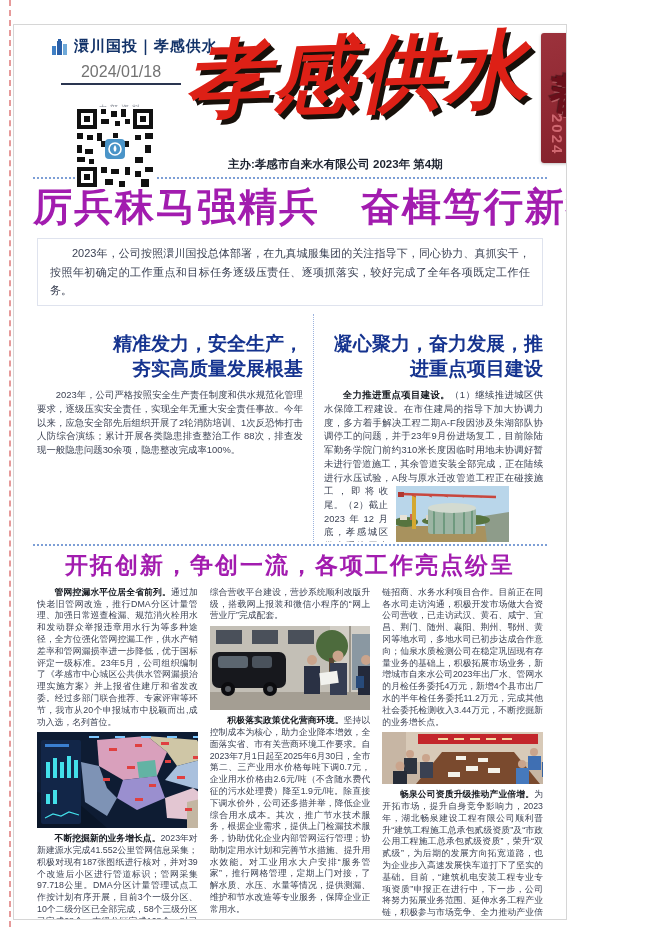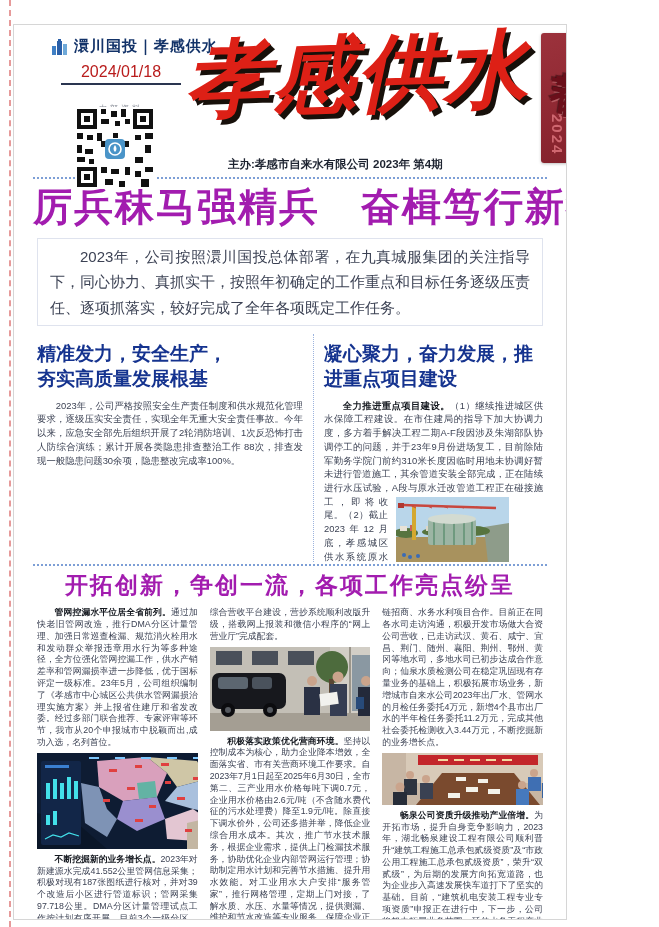--- a/index.html
+++ b/index.html
@@ -12,21 +12,21 @@
     position:absolute;left:13px;top:24px;width:554px;height:896px;
     border:1px solid #d6d6d6;box-sizing:border-box;background:#fff;overflow:hidden;
     padding:0 19px;
   }
   
   .masthead{position:relative;height:150px;}
   .brand{position:absolute;left:18px;top:12px;display:flex;align-items:center;gap:5px;}
   .brand-logo{width:18px;height:18px;}
   .brand-text{font-size:15px;font-weight:bold;color:#123268;letter-spacing:1px;}
   .date{position:absolute;left:28px;top:38px;width:120px;text-align:center;
-        font-size:16px;color:#b91c1c;border-bottom:2px solid #2a3550;padding-bottom:2px;}
+        font-size:16px;color:#737373;border-bottom:2px solid #2a3550;padding-bottom:2px;}
   .internal{position:absolute;left:28px;top:78px;width:120px;text-align:center;
         font-size:8px;color:#8a8f99;letter-spacing:3px;}
   .qr{position:absolute;left:42px;top:82px;width:80px;height:82px;}
   .calli{
     position:absolute;left:128px;top:-14px;width:392px;text-align:center;
     font-family:"DejaVu Serif","Liberation Serif",serif;font-weight:bold;font-style:italic;
     font-size:84px;line-height:1.5;color:#dd2016;letter-spacing:2px;white-space:nowrap;
     text-shadow:4px 5px 0 #17100a;transform:rotate(-2deg);
   }
   .fest{
@@ -45,29 +45,29 @@
   .pub-line{position:absolute;left:195px;top:132px;font-size:11.5px;color:#1d2330;font-weight:bold;}
   .pub-line .issue{font-weight:bold;}
   .dotline{border-top:2px dotted #7d9fd6;height:0;margin:2px 0;}
   
   .headline{
     font-size:39px;font-weight:900;color:#a21caf;letter-spacing:2px;
     line-height:1.15;margin:6px 0 8px 0;white-space:nowrap;
   }
   .intro{
     border:1px solid #dfe3ee;padding:5px 12px;margin:0 4px 8px 4px;
-    font-size:15px;line-height:1.7;text-align:justify;color:#3c4254;
+    font-size:11px;line-height:1.7;text-align:justify;color:#3c4254;
   }
   .indent{text-indent:2em;}
   
   .mid{display:flex;height:228px;overflow:hidden;margin:0 4px;}
   .mid-left{width:276px;padding-right:10px;box-sizing:border-box;}
   .mid-right{flex:1;border-left:1px dotted #9db4de;padding-left:10px;box-sizing:border-box;}
-  .art-title{color:#15338f;font-weight:bold;font-size:19px;text-align:left;line-height:1.3;
-    font-family:"Liberation Serif","DejaVu Serif",serif;margin:8px 0 7px 0;}
+  .art-title{color:#15338f;font-weight:bold;font-size:19px;text-align:right;line-height:1.3;
+    font-family:"Liberation Serif","DejaVu Serif",serif;margin:18px 0 7px 0;}
   .body-txt{font-size:9.4px;line-height:1.46;text-align:justify;margin:0 0 3px 0;}
   .body-txt b{color:#14181f;}
   .photo-float{float:right;width:113px;height:66px;margin:2px 34px 4px 8px;display:block;}
   .photo-float svg,.img-block svg{display:block;width:100%;height:100%;}
   
   .banner{
     text-align:center;color:#a21caf;font-weight:bold;font-size:23px;letter-spacing:2px;
     font-family:"Liberation Serif","DejaVu Serif",serif;margin:4px 0 6px 0;
   }
   

